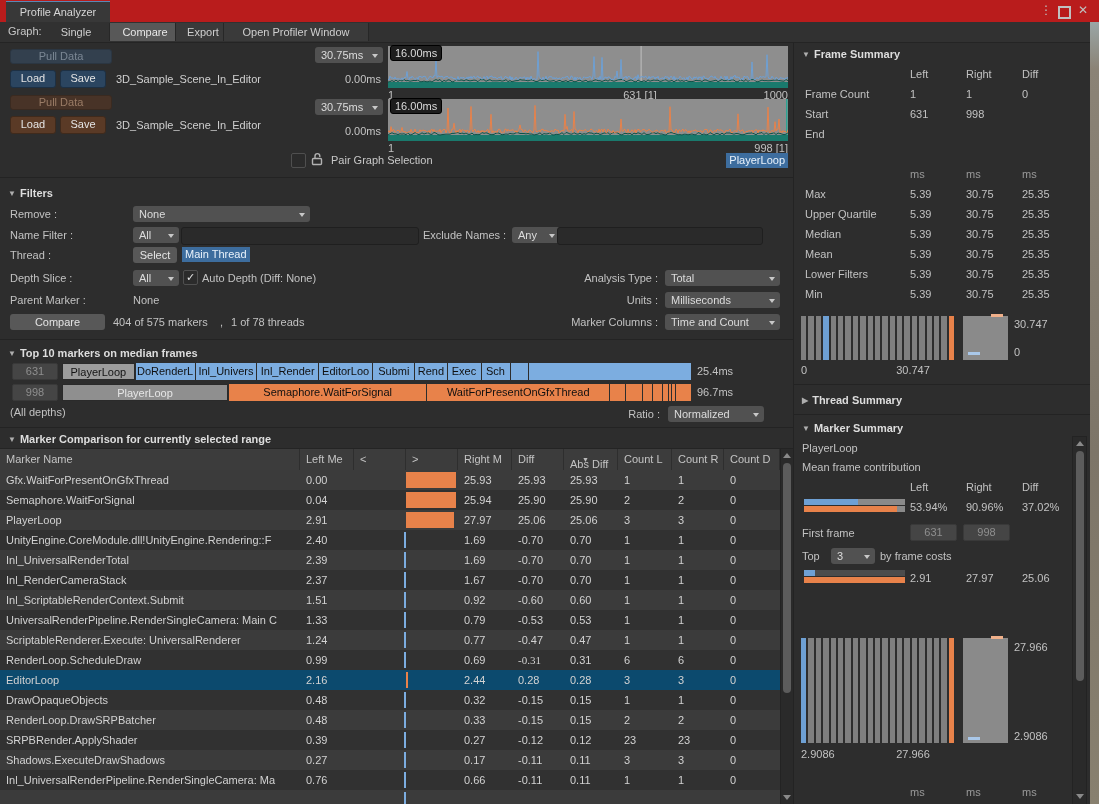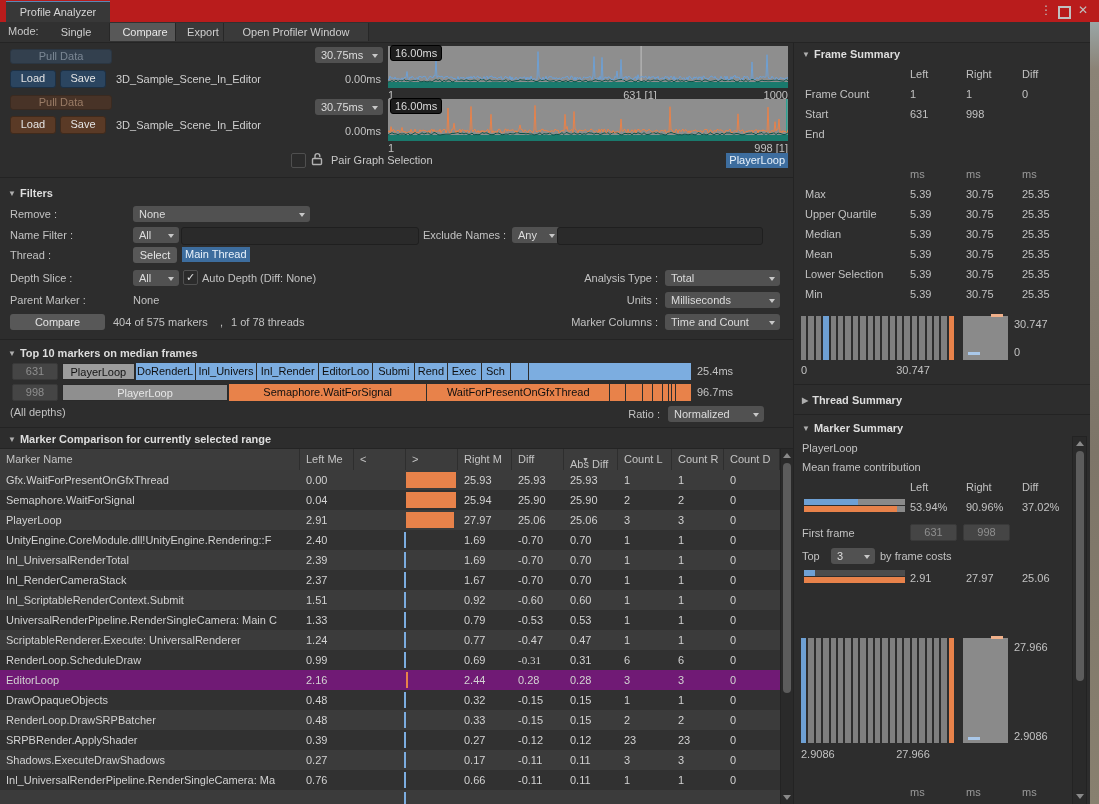--- a/index.html
+++ b/index.html
@@ -64,21 +64,21 @@
 <body>
 
 <div class="abs titlebar">
   <div class="abs tab">Profile Analyzer</div>
   <div class="abs winctl" style="left:1040px">⋮</div>
   <div class="abs maxbox" style="left:1058px"></div>
   <div class="abs winctl" style="left:1078px">✕</div>
 </div>
 
 <div class="abs toolbar">
-  <span class="abs" style="left:8px;top:3px;color:#c8c8c8">Mode:</span>
+  <span class="abs" style="left:8px;top:3px;color:#c8c8c8">Graph:</span>
   <div class="abs" style="left:45px;top:2px;width:62px;text-align:center;line-height:17px;color:#cfcfcf">Single</div>
   <div class="abs tbtn active" style="left:109px;width:54px;text-align:center">Compare</div>
   <div class="abs tbtn" style="left:175px;width:38px;text-align:center">Export</div>
   <div class="abs tbtn" style="left:223px;width:128px;text-align:center">Open Profiler Window</div>
 </div>
 
 <div class="abs btn dim-blue" style="left:10px;top:49px;width:100px;height:13px">Pull Data</div>
 <div class="abs btn blue" style="left:10px;top:70px;width:44px">Load</div>
 <div class="abs btn blue" style="left:60px;top:70px;width:44px">Save</div>
 <div class="abs" style="left:116px;top:73px;color:#cfcfcf">3D_Sample_Scene_In_Editor</div>
@@ -350,21 +350,21 @@
         <div style="position: absolute; top: 2px; height: 16px; width: 2px; right: 0px; background: rgb(124, 173, 224);"></div>
       </div>
       <div class="td" style="width: 52px; position: relative; padding: 0px;"></div>
       <div class="td" style="width: 54px;">0.69</div>
       <div class="td" style="width: 52px; font-family: Liberation Serif, serif;">-0.31</div>
       <div class="td" style="width: 54px;">0.31</div>
       <div class="td" style="width: 54px;">6</div>
       <div class="td" style="width: 52px;">6</div>
       <div class="td" style="width: 56px;">0</div>
     </div>
-    <div class="trow" style="top: 200px; background: #701a75;">
+    <div class="trow" style="top: 200px; background: #0c4a6e;">
       <div class="td" style="width: 300px;">EditorLoop</div>
       <div class="td" style="width: 54px;">2.16</div>
       <div class="td" style="width: 52px; position: relative; padding: 0px;"></div>
       <div class="td" style="width: 52px; position: relative; padding: 0px;">
         <div style="position: absolute; top: 2px; height: 16px; width: 2px; left: 0px; background: rgb(232, 130, 74);"></div>
       </div>
       <div class="td" style="width: 54px;">2.44</div>
       <div class="td" style="width: 52px;">0.28</div>
       <div class="td" style="width: 54px;">0.28</div>
       <div class="td" style="width: 54px;">3</div>
@@ -597,21 +597,21 @@
 <div class="abs rp-lbl" style="left: 966px; top: 208px;">30.75</div>
 <div class="abs rp-lbl" style="left: 1022px; top: 208px;">25.35</div>
 <div class="abs rp-lbl" style="left: 805px; top: 228px;">Median</div>
 <div class="abs rp-lbl" style="left: 910px; top: 228px;">5.39</div>
 <div class="abs rp-lbl" style="left: 966px; top: 228px;">30.75</div>
 <div class="abs rp-lbl" style="left: 1022px; top: 228px;">25.35</div>
 <div class="abs rp-lbl" style="left: 805px; top: 248px;">Mean</div>
 <div class="abs rp-lbl" style="left: 910px; top: 248px;">5.39</div>
 <div class="abs rp-lbl" style="left: 966px; top: 248px;">30.75</div>
 <div class="abs rp-lbl" style="left: 1022px; top: 248px;">25.35</div>
-<div class="abs rp-lbl" style="left: 805px; top: 268px;">Lower Selection</div>
+<div class="abs rp-lbl" style="left: 805px; top: 268px;">Lower Filters</div>
 <div class="abs rp-lbl" style="left: 910px; top: 268px;">5.39</div>
 <div class="abs rp-lbl" style="left: 966px; top: 268px;">30.75</div>
 <div class="abs rp-lbl" style="left: 1022px; top: 268px;">25.35</div>
 <div class="abs rp-lbl" style="left: 805px; top: 288px;">Min</div>
 <div class="abs rp-lbl" style="left: 910px; top: 288px;">5.39</div>
 <div class="abs rp-lbl" style="left: 966px; top: 288px;">30.75</div>
 <div class="abs rp-lbl" style="left: 1022px; top: 288px;">25.35</div>
 <div class="abs rp-lbl" style="left: 910px; top: 481px;">Left</div>
 <div class="abs rp-lbl" style="left: 966px; top: 481px;">Right</div>
 <div class="abs rp-lbl" style="left: 1022px; top: 481px;">Diff</div>

